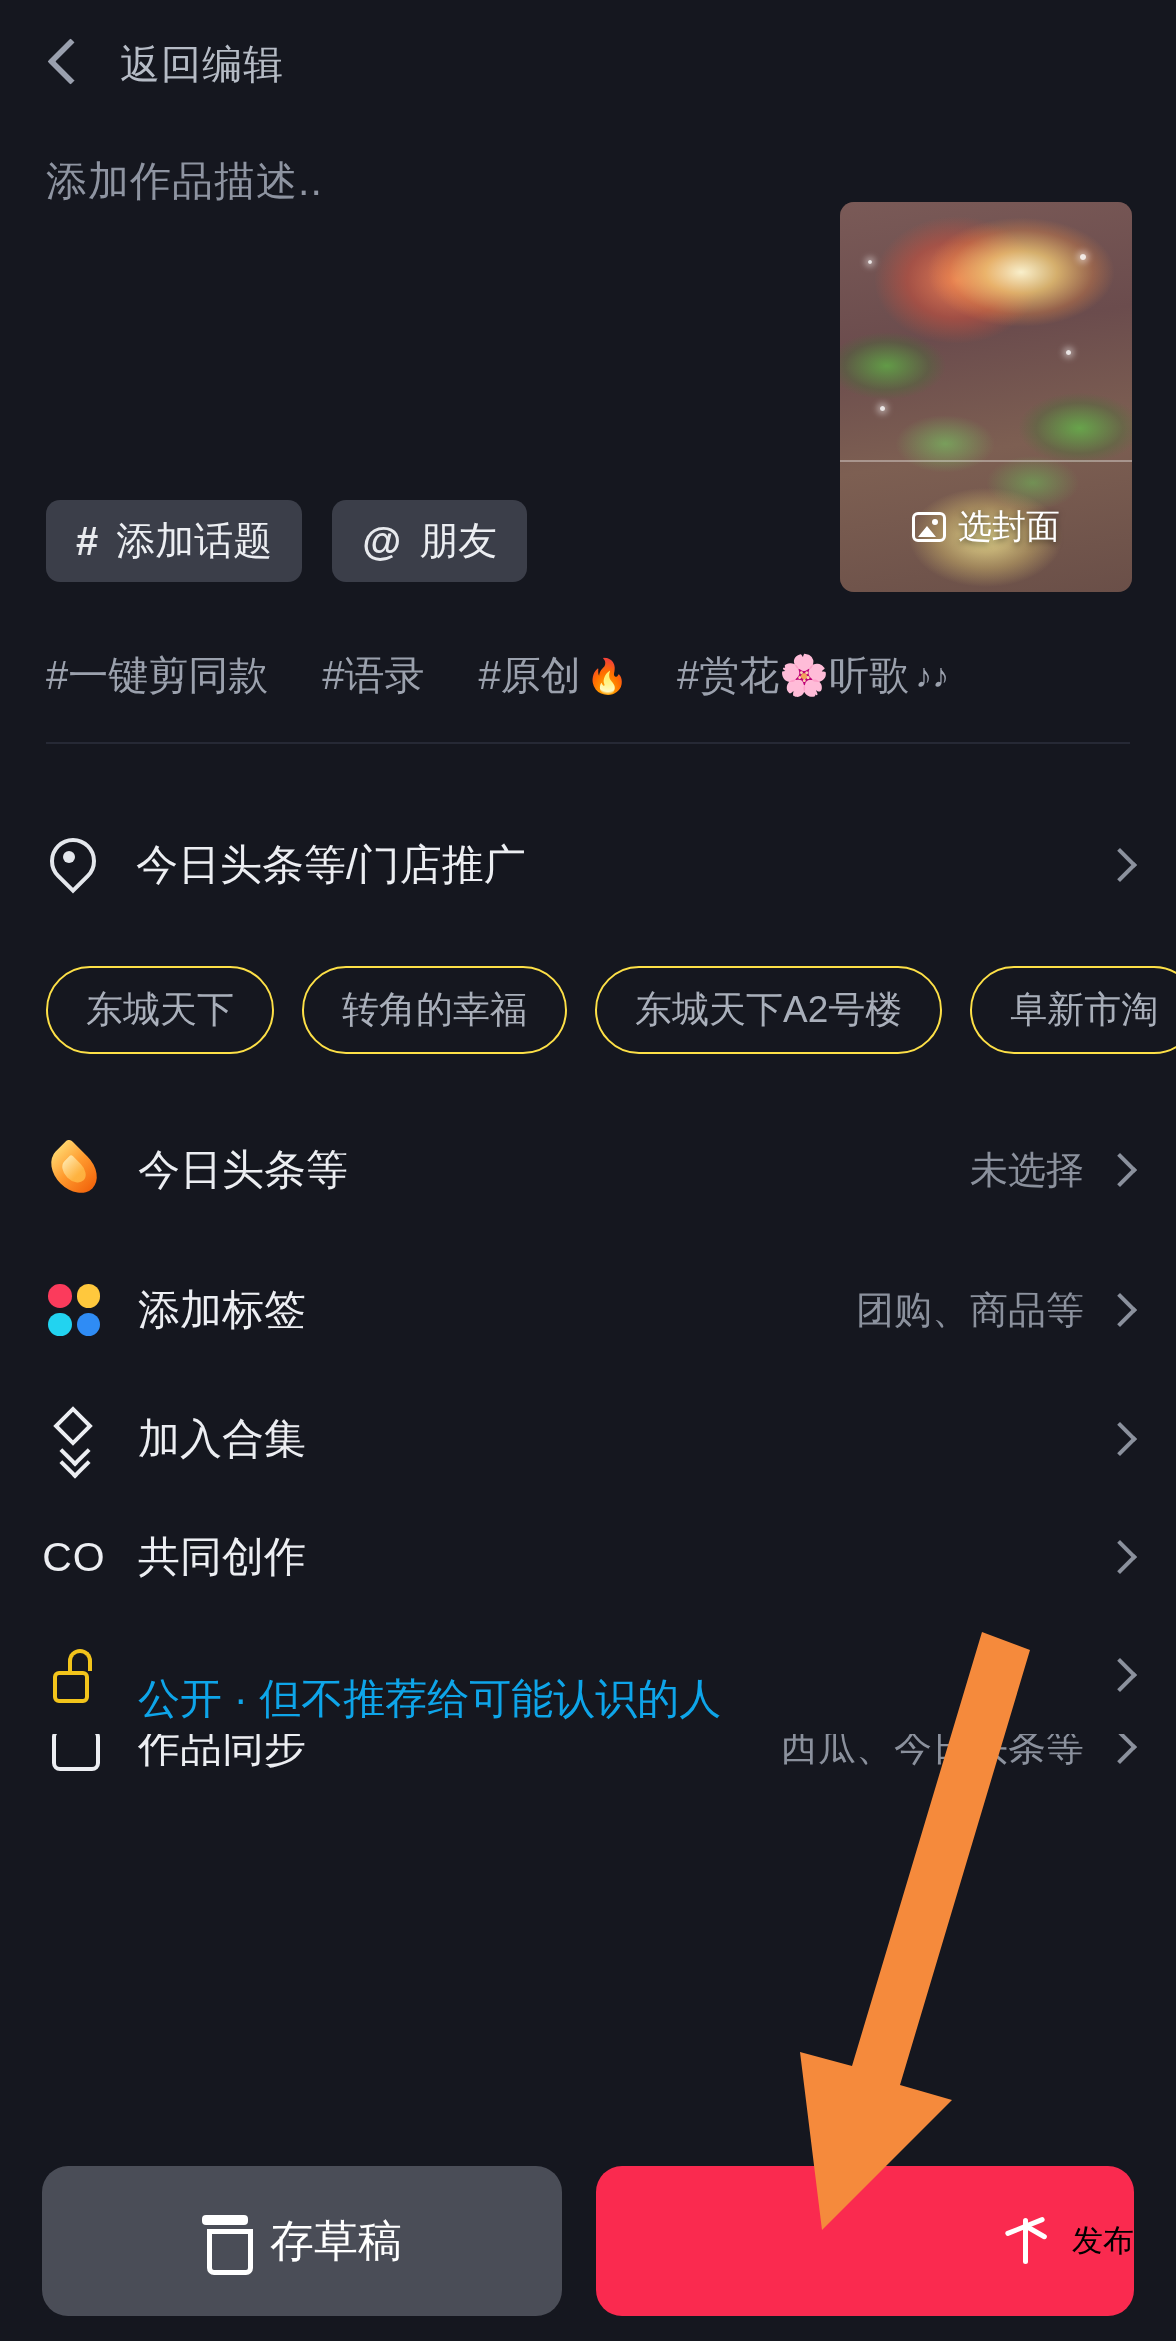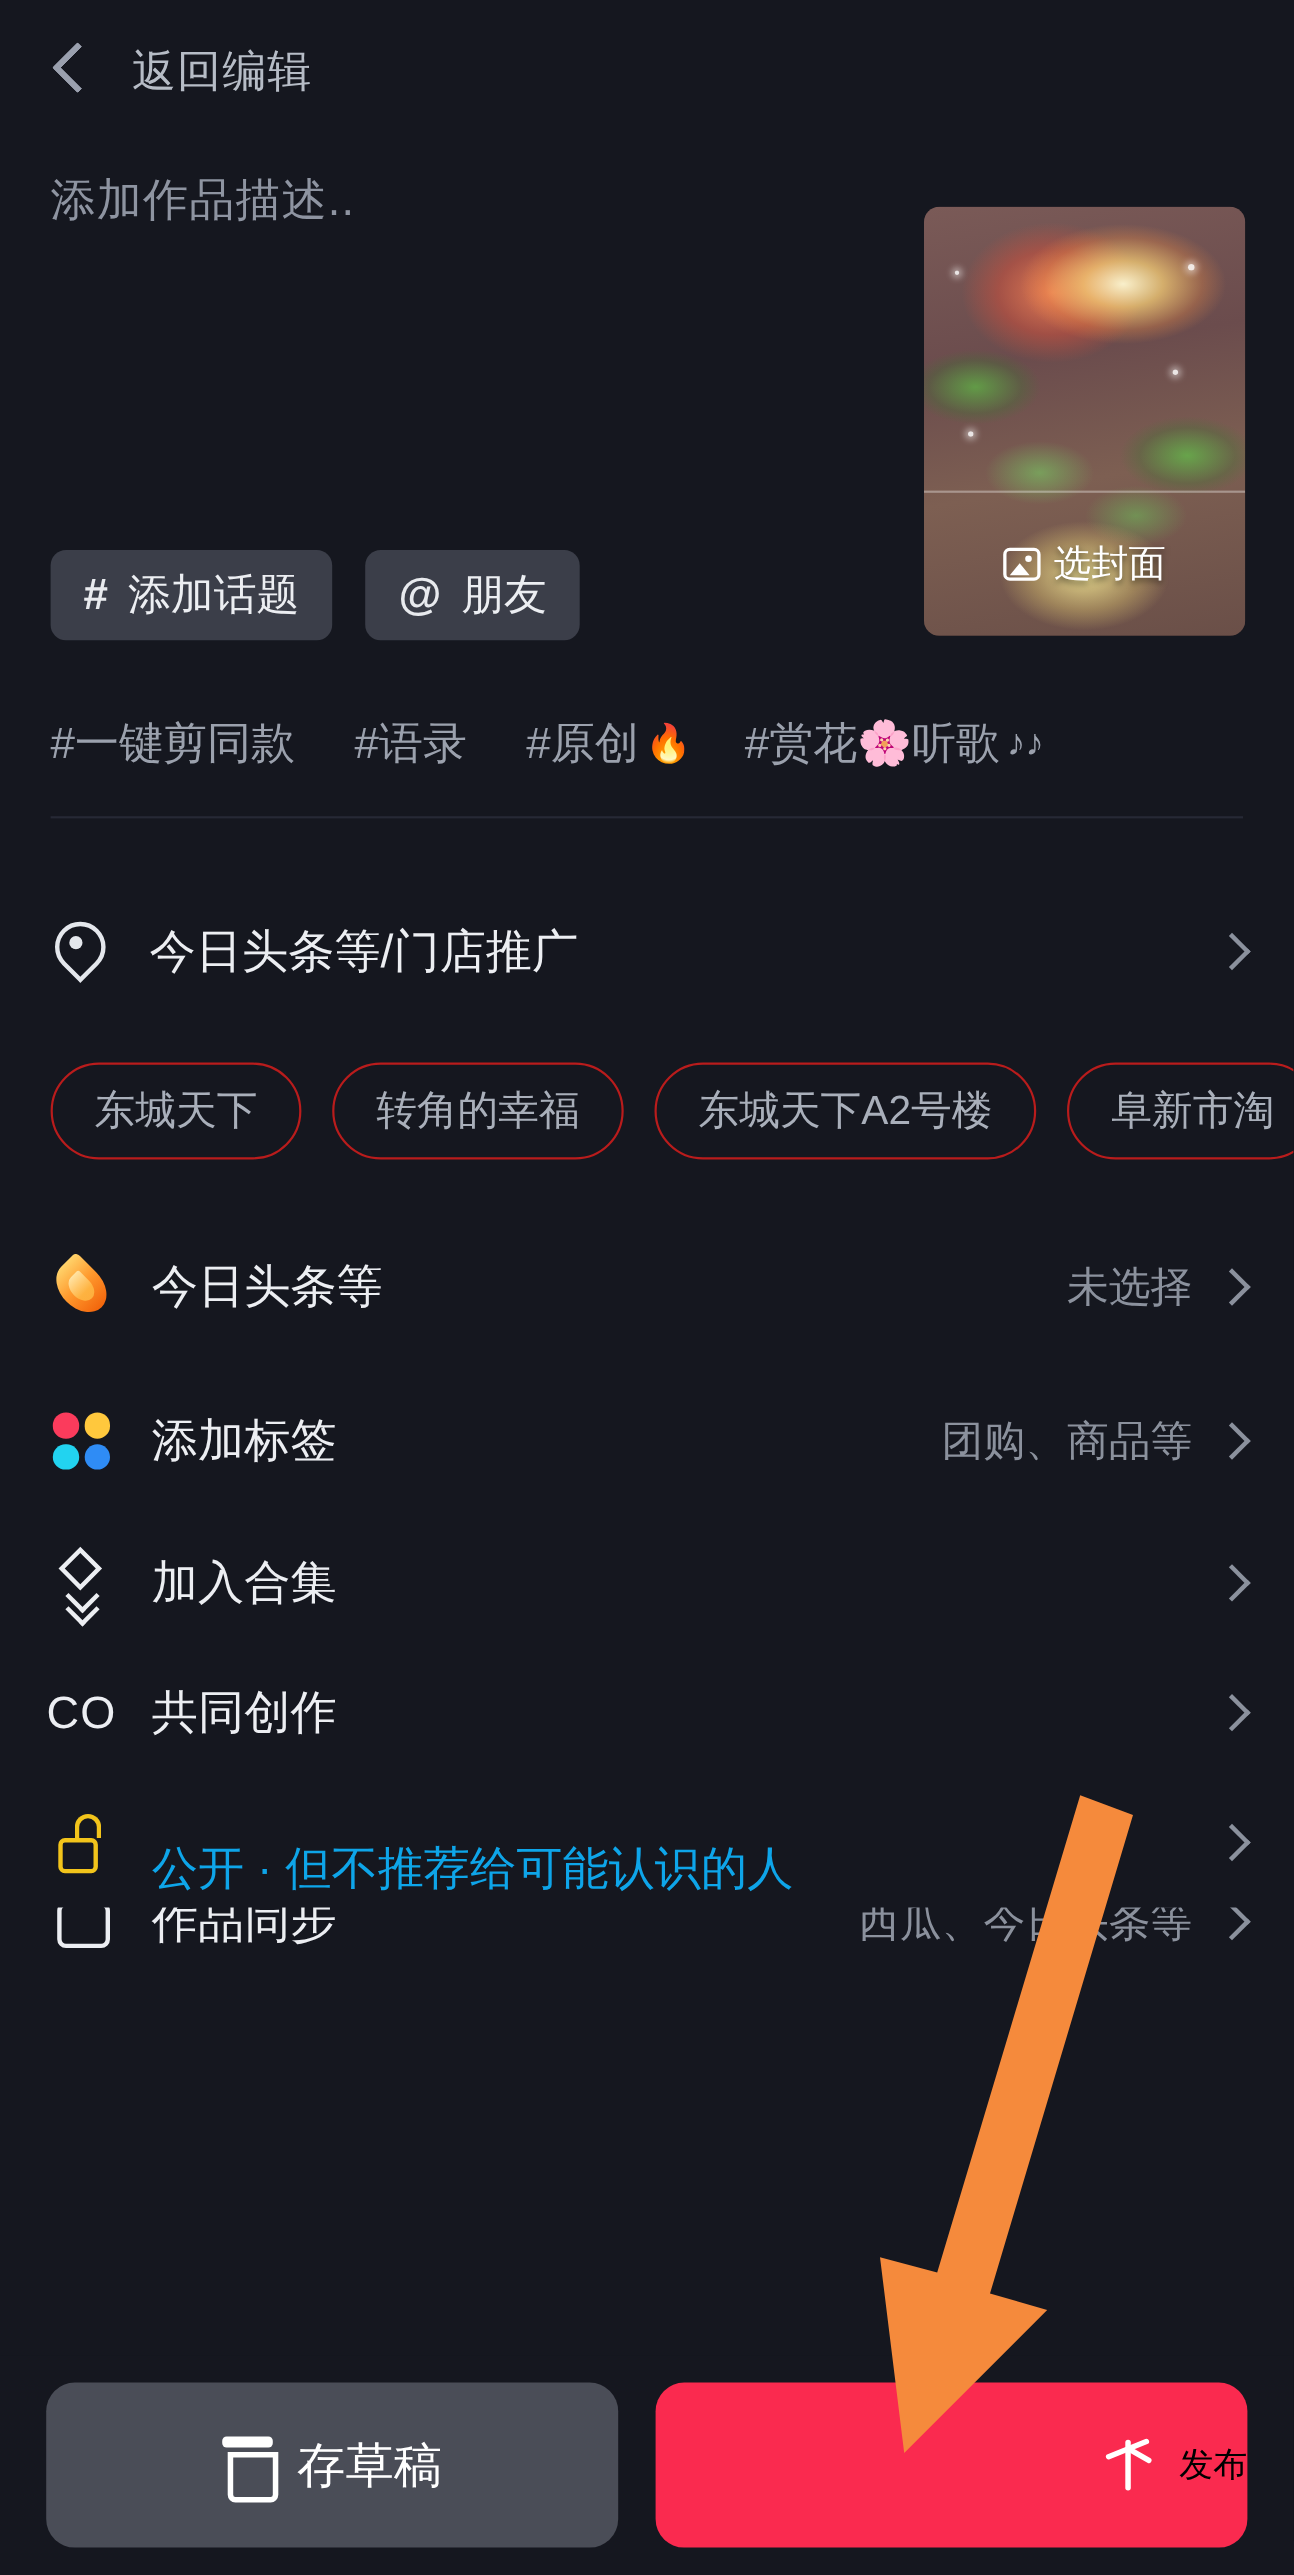--- a/index.html
+++ b/index.html
@@ -47,21 +47,21 @@
     width: 1176px; height: 300px;
   }
   .desc-placeholder {
     position: absolute; left: 46px; top: 26px;
     font-size: 41px; color: #8e94a1;
     letter-spacing: 1px;
   }
 
   
   .cover-thumb {
-    position: absolute; left: 840px; top: 188px;
+    position: absolute; left: 840px; top: 202px;
     width: 292px; height: 390px;
     border-radius: 14px;
     overflow: hidden;
     background: #3a2b2c;
   }
   .cover-art {
     position: absolute; inset: 0;
     background:
       radial-gradient(ellipse 120px 70px at 62% 18%, rgba(255,248,210,0.95) 0%, rgba(255,214,120,0.7) 30%, rgba(255,150,70,0.28) 60%, rgba(0,0,0,0) 78%),
       radial-gradient(ellipse 110px 85px at 40% 20%, rgba(245,130,85,0.85) 0%, rgba(212,80,60,0.5) 45%, rgba(0,0,0,0) 75%),
@@ -184,21 +184,21 @@
     transform: rotate(45deg);
   }
 
   
   .chip-row {
     position: absolute; left: 46px; top: 966px;
     display: flex; gap: 28px; white-space: nowrap;
   }
   .chip {
     height: 88px;
-    border: 2px solid #b91c1c;
+    border: 2px solid #fde047;
     border-radius: 44px;
     display: flex; align-items: center;
     padding: 0 38px;
     font-size: 37px; color: #a9afba;
   }
 
   
   .rows {
     position: absolute; left: 0; top: 1100px;
     width: 1176px;

